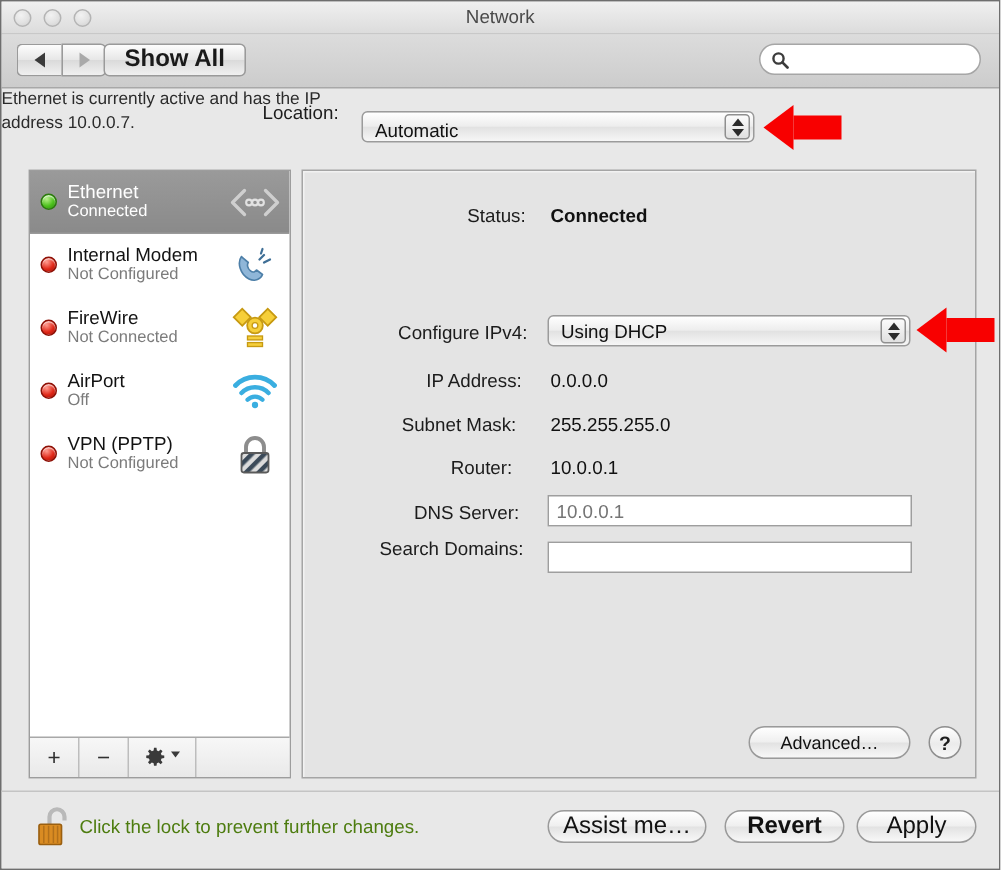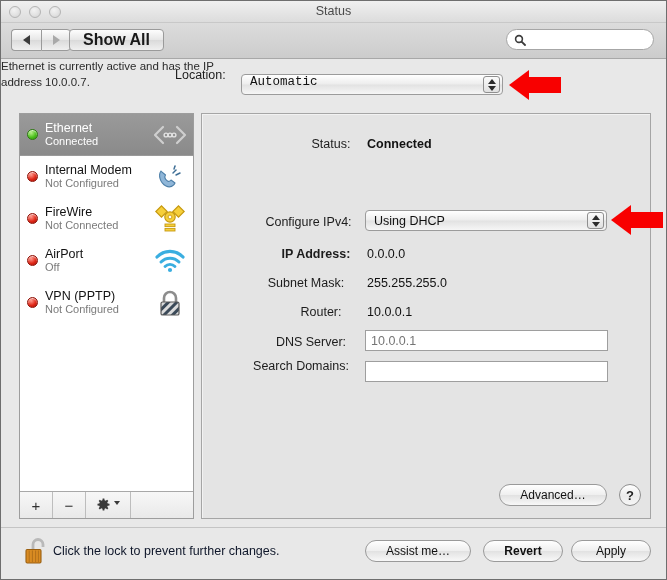--- a/index.html
+++ b/index.html
@@ -86,21 +86,21 @@
   }
   #loclabel {
     position: absolute; left: 174px; top: 9px;
     font-size: 12.5px; color: #1c1c1c;
   }
   #locpopup {
     position: absolute; left: 240px; top: 73px;
     width: 262px; height: 21px;
     background: linear-gradient(to bottom, #ffffff 0%, #ededed 48%, #e2e2e2 52%, #f6f6f6 100%);
     border: 1px solid #9b9b9b; border-radius: 4px;
-    display: flex; align-items: flex-start; font-family: Liberation Mono, monospace;
+    display: flex; align-items: flex-end;
   }
   #locpopup .ptext { margin-left: 8px; font-size: 12.5px; color: #111; }
   .stepper {
     position: absolute; right: 2px; top: 1px;
     width: 17px; height: 17px;
     background: linear-gradient(to bottom, #fbfbfb 0%, #e0e0e0 100%);
     border: 1px solid #8f8f8f; border-radius: 3px;
     display: flex; flex-direction: column; align-items: center; justify-content: center; gap: 2px;
   }
   .sarrow { width: 0; height: 0; border-left: 4px solid transparent; border-right: 4px solid transparent; }
@@ -178,21 +178,21 @@
   #cfg-label { left: 255px; top: 214px; width: 105px; }
   #cfg-popup {
     position: absolute; left: 364px; top: 209px;
     width: 242px; height: 21px;
     background: linear-gradient(to bottom, #ffffff 0%, #ededed 48%, #e2e2e2 52%, #f6f6f6 100%);
     border: 1px solid #9b9b9b; border-radius: 4px;
     display: flex; align-items: center;
   }
   #cfg-popup .ptext { margin-left: 8px; font-size: 12.5px; color: #111; }
 
-  #ip-label   { left: 270px; top: 246px; width: 90px; font-weight: bold; }
+  #ip-label   { left: 270px; top: 246px; width: 90px; }
   #ip-value   { left: 366px; top: 246px; }
   #mask-label { left: 250px; top: 275px; width: 110px; }
   #mask-value { left: 366px; top: 275px; }
   #rt-label   { left: 280px; top: 304px; width: 80px; }
   #rt-value   { left: 366px; top: 304px; }
 
   #dns-label { left: 260px; top: 334px; width: 100px; }
   #sd-label  { left: 240px; top: 358px; width: 120px; }
 
   .tfield {
@@ -229,45 +229,45 @@
     display: flex; align-items: center; justify-content: center;
   }
 
   
   #bottombar {
     position: absolute; left: 0; bottom: 0; width: 667px; height: 52px;
     background: #e8e8e8;
     border-top: 1px solid #c4c4c4;
   }
   #lock { position: absolute; left: 22px; top: 7px; }
-  #locktext { position: absolute; left: 52px; top: 16px; font-size: 12.5px; color: #0f172a; }
+  #locktext { position: absolute; left: 52px; top: 16px; font-size: 12.5px; color: #4d7c0f; }
 
   .capbtn {
     position: absolute; top: 12px; height: 22px;
     background: linear-gradient(to bottom, #ffffff 0%, #efefef 48%, #e2e2e2 52%, #f8f8f8 100%);
     border: 1px solid #9a9a9a; border-radius: 11px;
-    font-size: 12px; color: #111;
+    font-size: 16px; color: #111;
     display: flex; align-items: center; justify-content: center;
   }
   #assist { left: 364px; width: 106px; }
   #revert { left: 482px; width: 80px; font-weight: bold; }
   #apply  { left: 570px; width: 80px; }
 </style>
 </head>
 <body>
 
 <div id="window">
 
   <div id="titlebar">
     <div id="traffic">
       <div class="light"></div>
       <div class="light"></div>
       <div class="light"></div>
     </div>
-    <div id="win-title">Status</div>
+    <div id="win-title">Network</div>
   </div>
 
   <div id="toolbar">
     <div id="navgroup">
       <div class="navbtn left">
         <span class="tri l"></span>
       </div>
       <div class="navbtn right">
         <span class="tri r"></span>
       </div>

